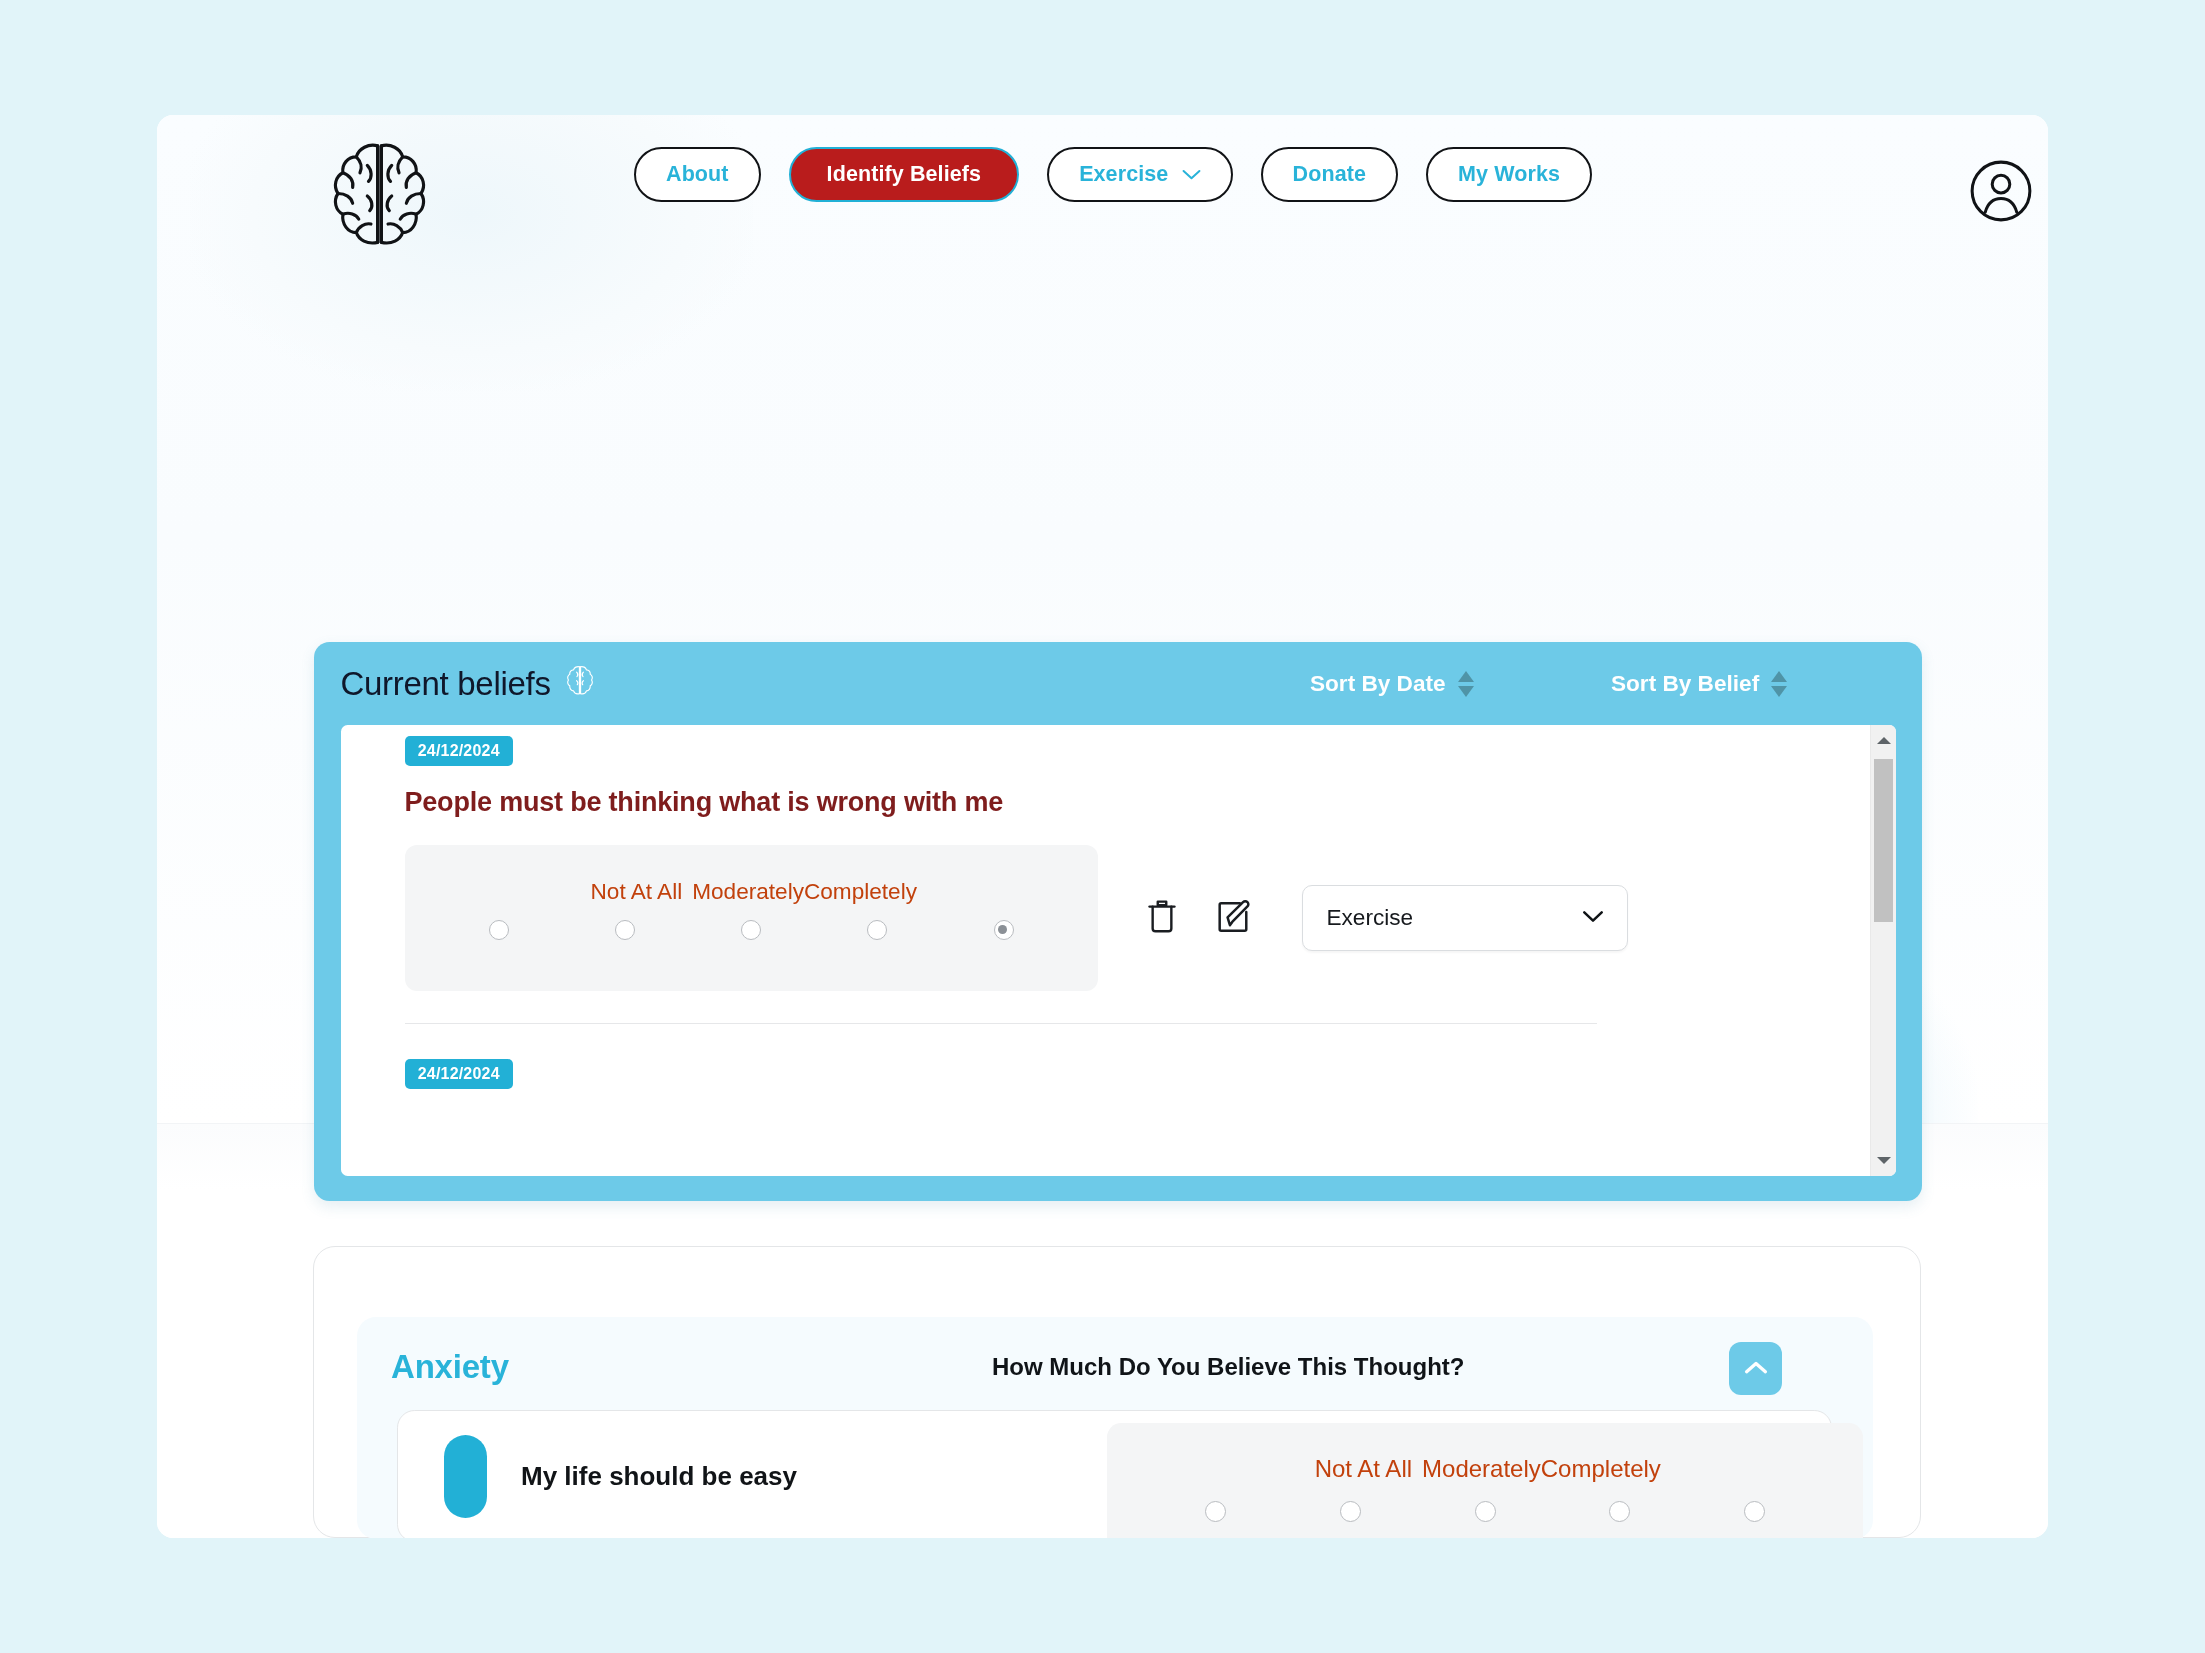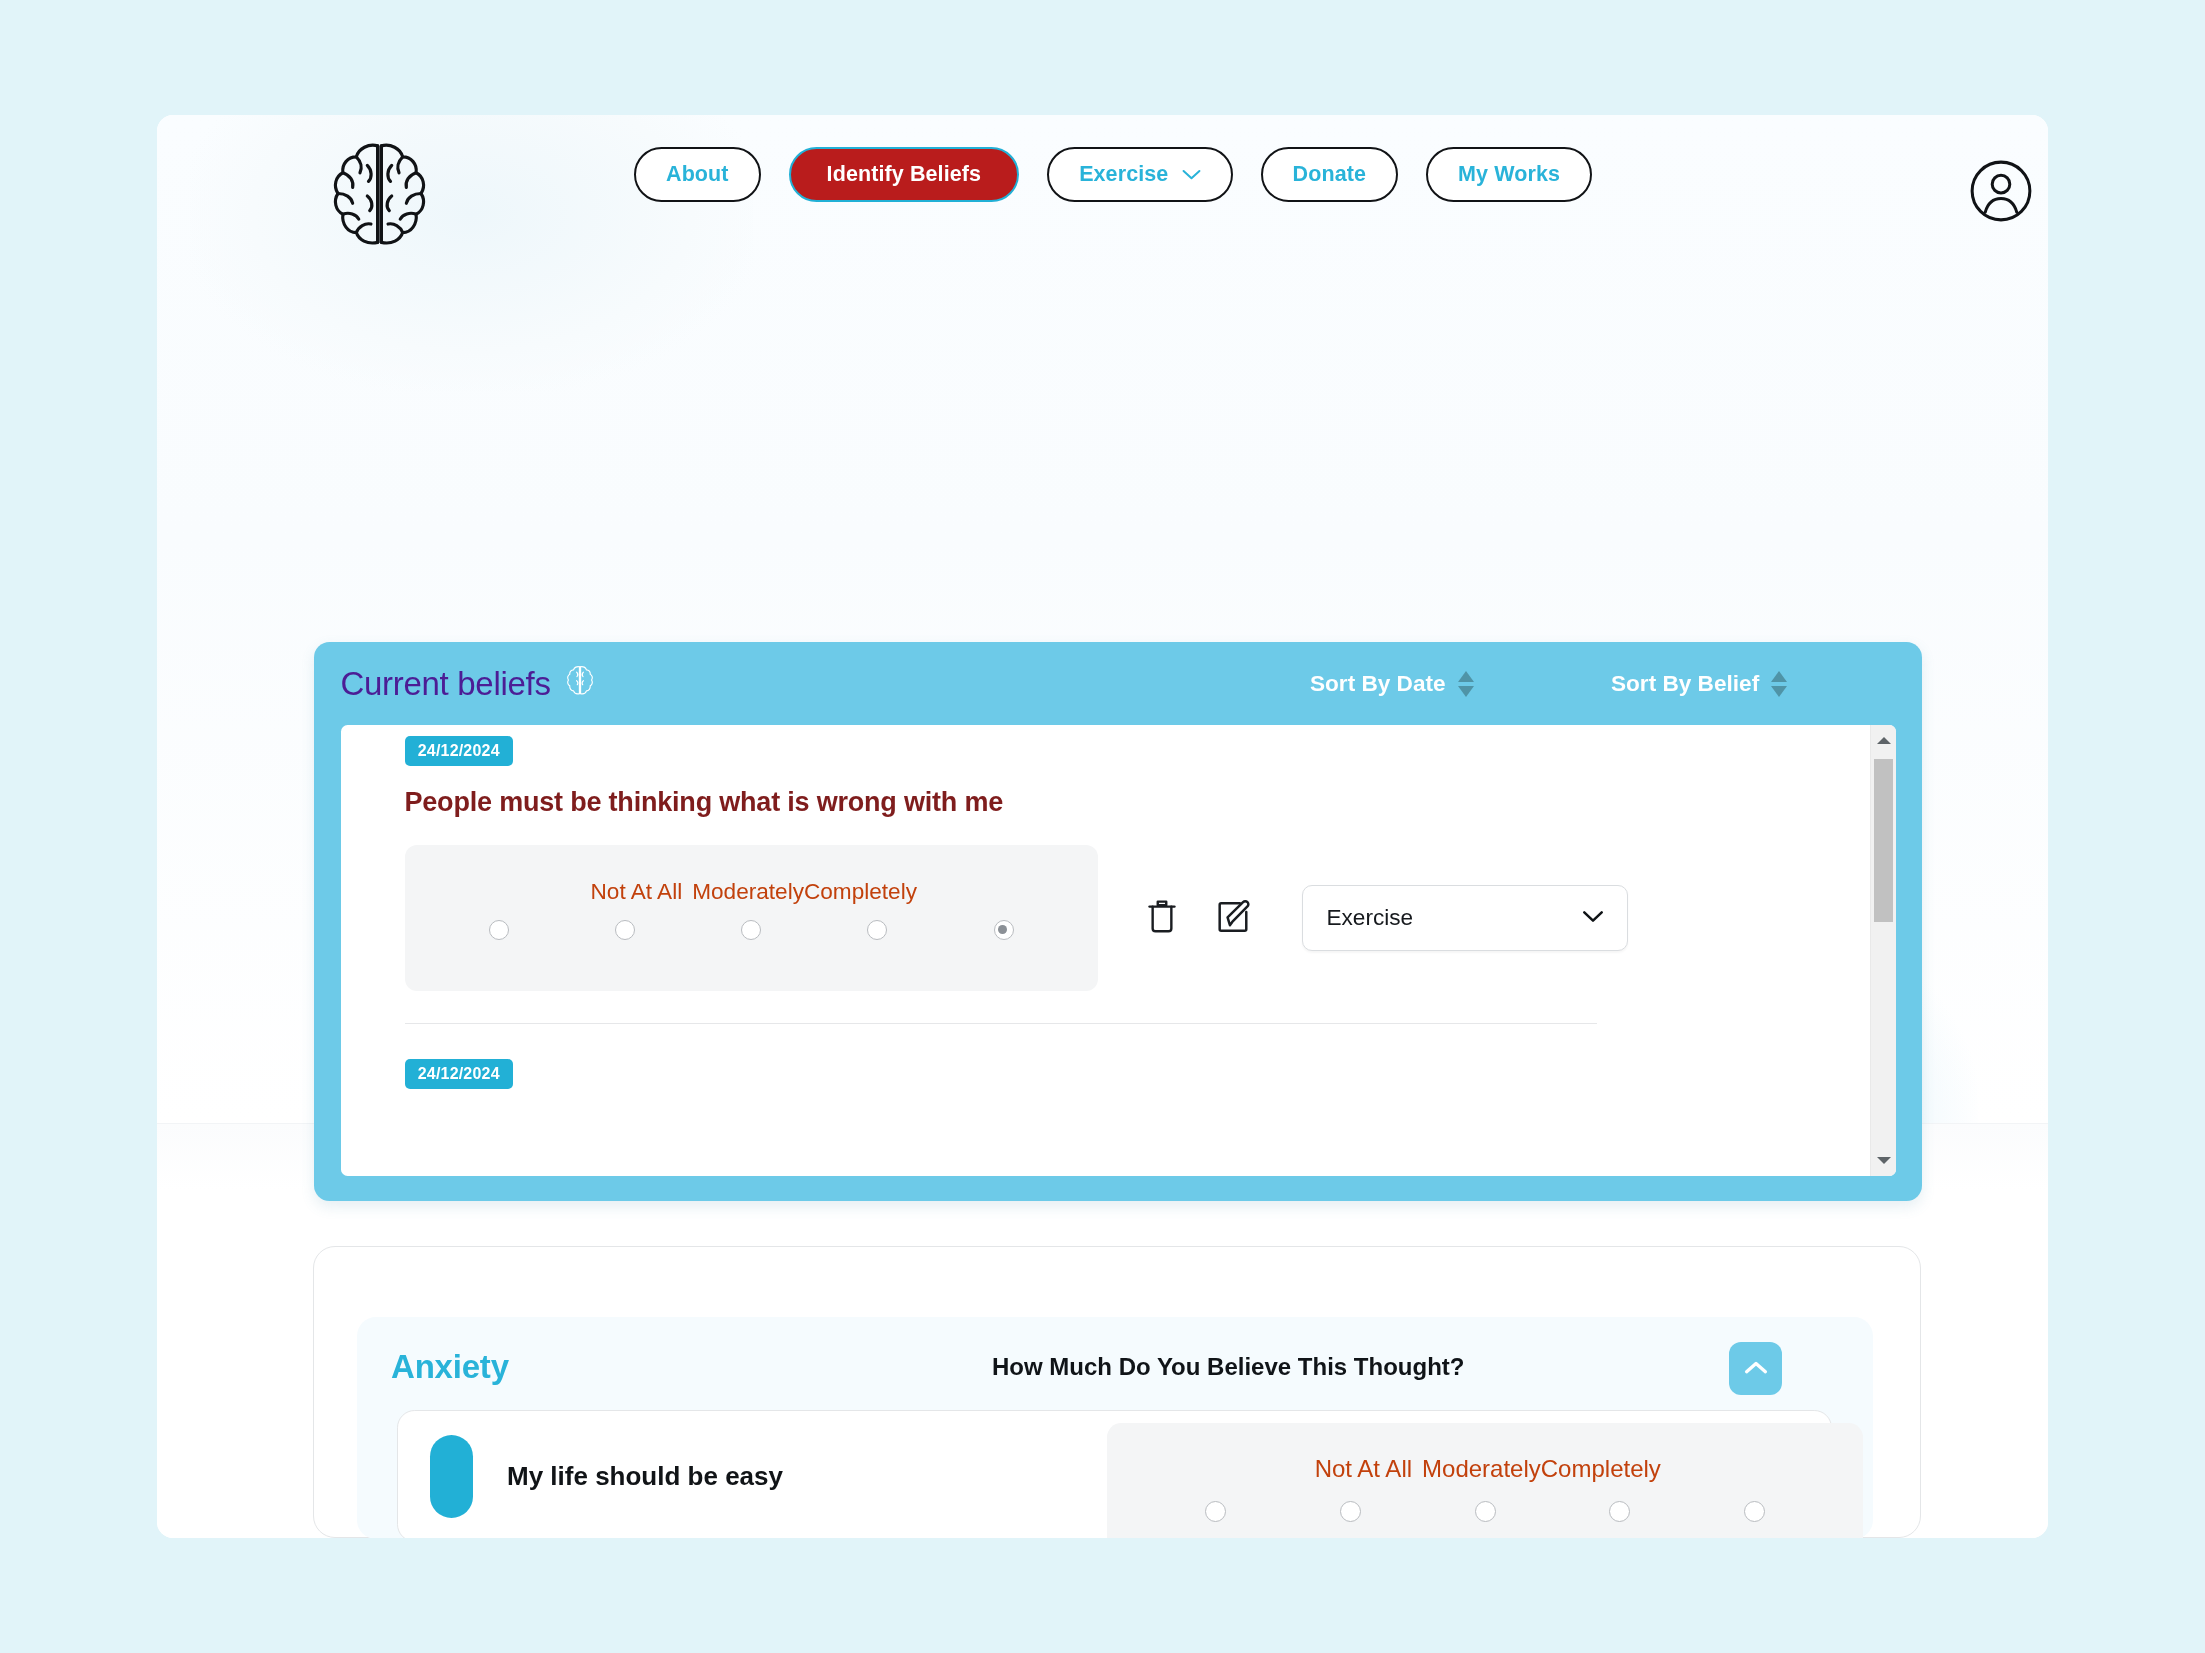--- a/index.html
+++ b/index.html
@@ -101,21 +101,21 @@
     border-radius: 15.5px;
     box-shadow: 0 5.5px 14.3px rgba(80,140,170,0.14);
   }
   .beliefs-head {
     position: relative; height: 83px;
     display: flex; align-items: center;
   }
   .beliefs-title {
     position: absolute; left: 26.5px; top: 23px;
     display: flex; align-items: center; gap: 12px;
-    color: #4c1d95;
+    color: #0f172a;
     font-size: 33px;
     font-weight: 400;
     letter-spacing: -0.3px;
   }
   .sort-group {
     position: absolute; top: 29px;
     display: flex; align-items: center; gap: 12px;
     color: #ffffff;
     font-size: 22.6px;
     font-weight: 700;
@@ -286,21 +286,21 @@
     border-radius: 12px;
     display: flex; align-items: center; justify-content: center;
     cursor: pointer;
   }
   .thought-row {
     position: absolute; left: 40px; top: 93px;
     width: 1435px; height: 132px;
     background: #ffffff;
     border: 1.7px solid #e4e6e8;
     border-radius: 17.7px;
-    display: flex; align-items: center;
+    display: flex; align-items: center; padding-left: 14px;
   }
   .thought-bar {
     width: 43px; height: 83px;
     background: #22b0d6;
     border-radius: 22px;
     margin-left: 32px;
     flex: none;
   }
   .thought-text {
     margin-left: 34px;

